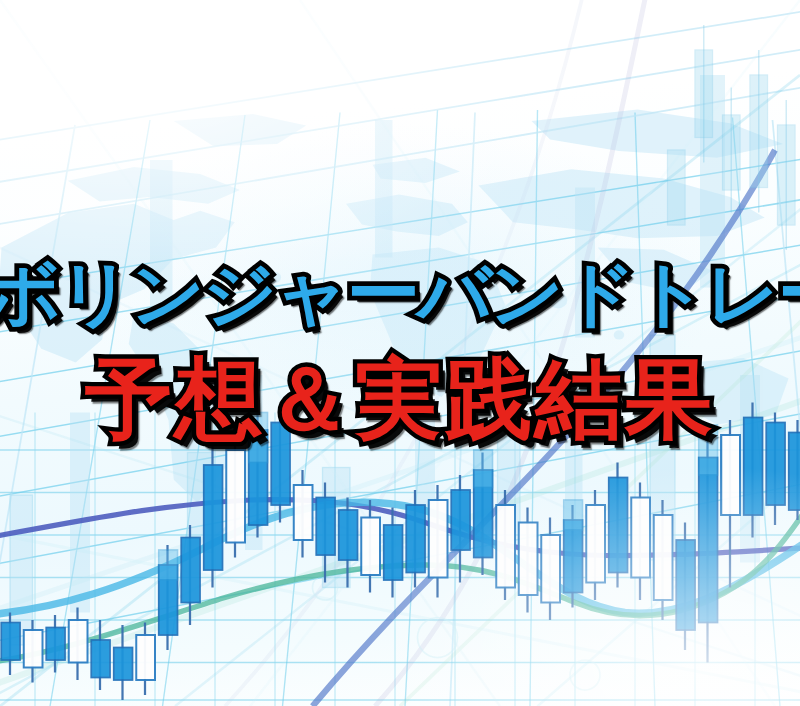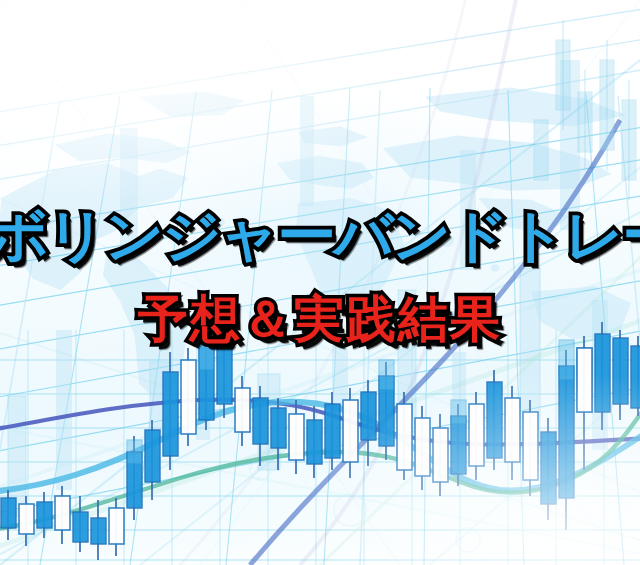--- a/index.html
+++ b/index.html
@@ -80,21 +80,21 @@
     paint-order: stroke fill;
     text-shadow:
       4px 5px 0 rgba(0,0,0,0.92),
       5px 6px 1px rgba(0,0,0,0.55);
     transform: scaleX(1.035);
     transform-origin: center;
   }
 
   #title-sub {
     top: 282px;
-    font-size: 50px;
+    font-size: 70px;
     line-height: 74px;
     letter-spacing: 2px;
     color: #E8231B;
     -webkit-text-stroke: 7px #000000;
     paint-order: stroke fill;
     text-shadow:
       5px 6px 0 rgba(0,0,0,0.92),
       6px 7px 1px rgba(0,0,0,0.5);
   }
 

